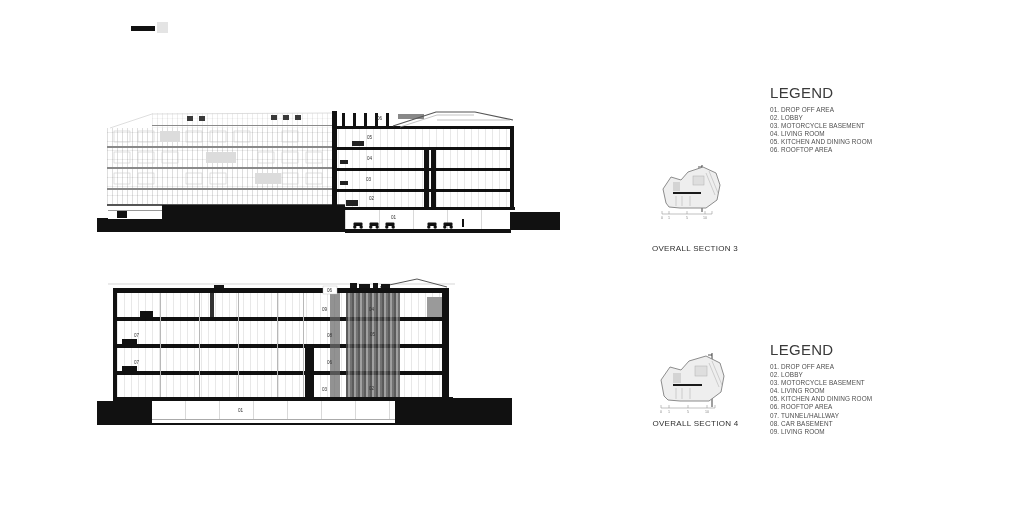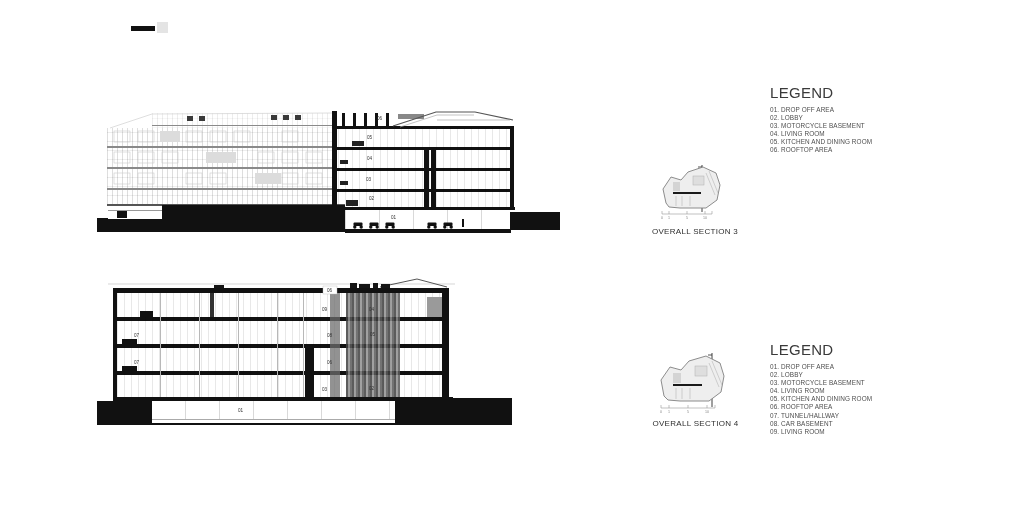--- a/index.html
+++ b/index.html
@@ -269,21 +269,21 @@
       </g>
       <g font-size="3.6" fill="#888" stroke="none">
         <text x="1" y="61">0</text>
         <text x="9" y="61">1</text>
         <text x="28" y="61">5</text>
         <text x="46" y="61">10</text>
       </g>
     </g>
   </svg>
 
-  <div class="caption" style="left:649px;top:227px;width:92px;">OVERALL SECTION 3</div>
+  <div class="caption" style="left:649px;top:244px;width:92px;">OVERALL SECTION 3</div>
   <div class="caption" style="left:648px;top:419px;width:95px;">OVERALL SECTION 4</div>
 
   <div class="legend" style="left:770px;top:84px;">
     <div class="legend-title">LEGEND</div>
     <div class="legend-item">01.  DROP OFF AREA</div>
     <div class="legend-item">02.  LOBBY</div>
     <div class="legend-item">03.  MOTORCYCLE BASEMENT</div>
     <div class="legend-item">04.  LIVING ROOM</div>
     <div class="legend-item">05.  KITCHEN AND DINING ROOM</div>
     <div class="legend-item">06.  ROOFTOP AREA</div>

